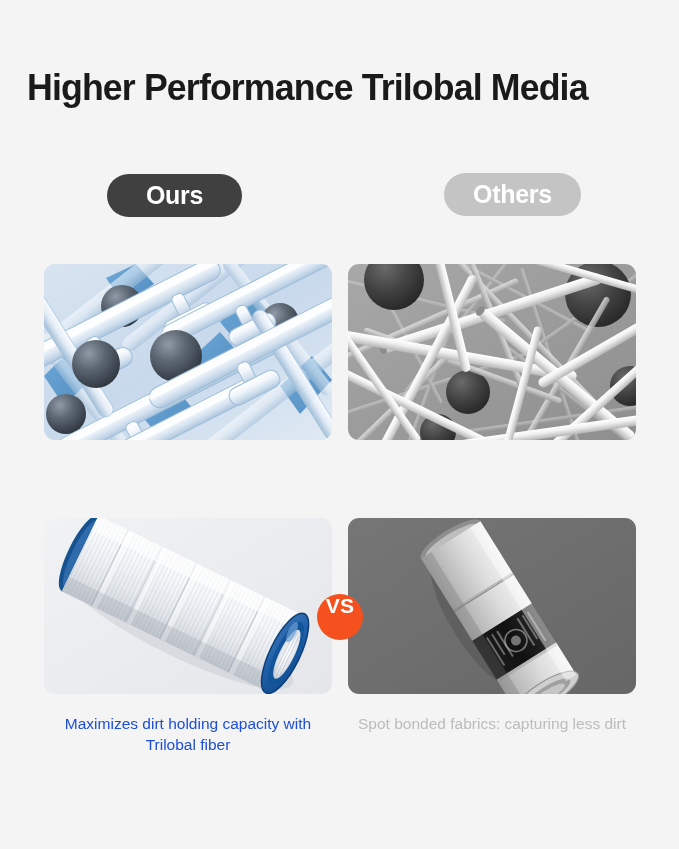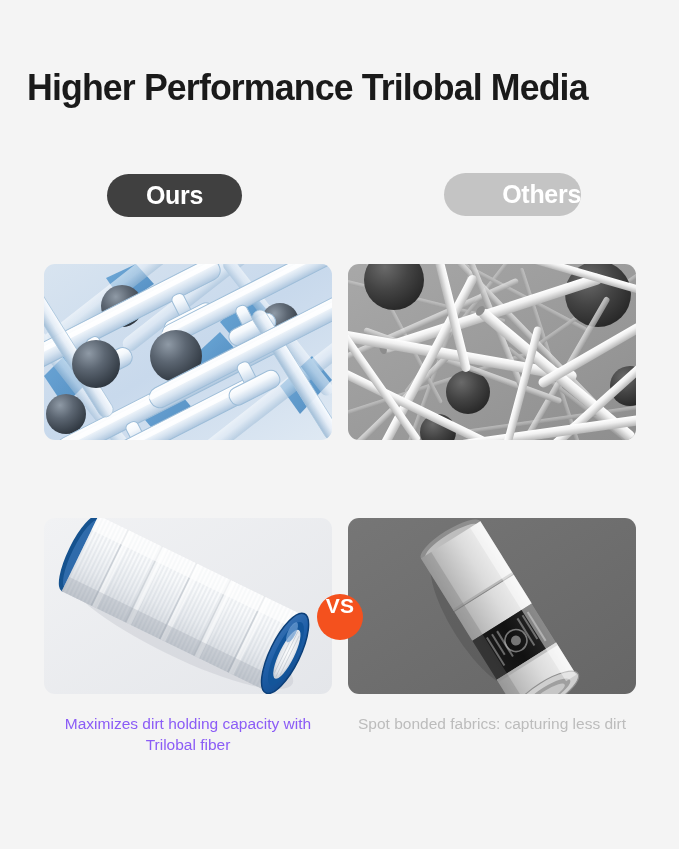--- a/index.html
+++ b/index.html
@@ -48,21 +48,20 @@
     left: 107px;
     top: 174px;
     width: 135px;
     background: #404040;
   }
   .pill-others {
     left: 444px;
     top: 173px;
     width: 137px;
     background: #c4c4c4;
-    justify-content: flex-end;
   }
 
   
   .row {
     position: absolute;
     left: 0;
     width: 679px;
   }
   .row-1 { top: 264px; }
   .row-2 { top: 518px; }
@@ -99,21 +98,21 @@
   .vs-1 { top: 330px; }
 
   
   .caption {
     position: absolute;
     width: 300px;
     text-align: center;
     font-size: 15.5px;
     line-height: 1.35;
   }
-  .caption-ours   { color: #8b5cf6; }
+  .caption-ours   { color: #1d4ed8; }
   .caption-others { color: #bcbcbc; text-align: center; }
 
   .cap-1-left  { left: 38px;  top: 450px; }
   .cap-1-right { left: 342px; top: 450px; }
 </style>
 </head>
 <body>
 
 <div class="page-title">Higher Performance Trilobal Media</div>
 

